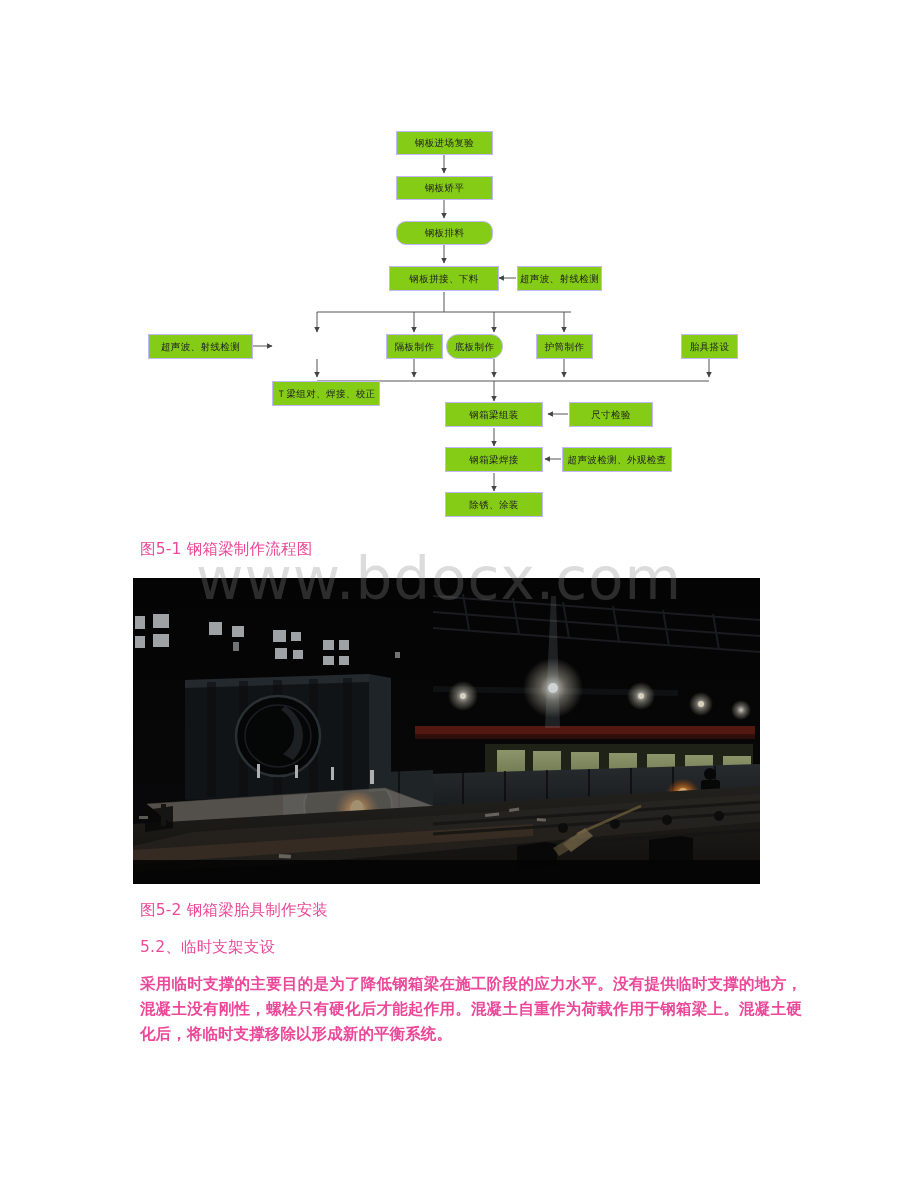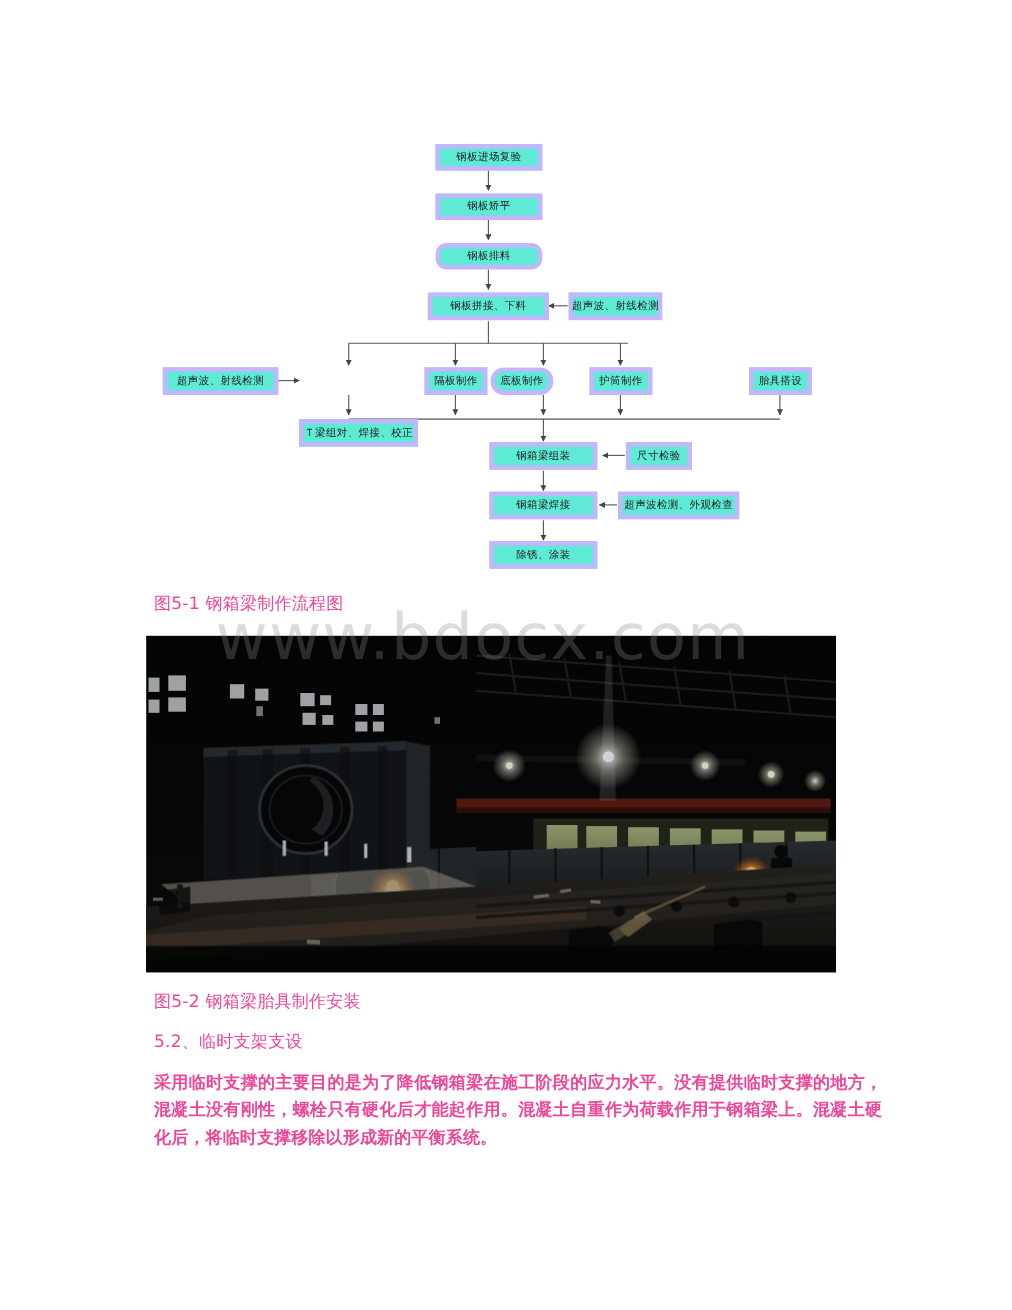--- a/index.html
+++ b/index.html
@@ -20,22 +20,22 @@
     position: absolute;
     left: 0;
     top: 0;
     width: 920px;
     height: 540px;
   }
   .fc-svg { position: absolute; left: 0; top: 0; }
   .fc-box {
     position: absolute;
     box-sizing: border-box;
-    border: 4px solid #c4b5fd;
-    background: #5eead4;
+    border: 1px solid #c4b5fd;
+    background: #84cc16;
     display: flex;
     align-items: center;
     justify-content: center;
     font-family: "DejaVu Sans", "Liberation Sans", sans-serif;
     font-size: 9.5px;
     line-height: 1;
     color: #222222;
     letter-spacing: 0.4px;
     white-space: nowrap;
   }
@@ -165,21 +165,21 @@
   <div class="fc-box" style="left:386px; top:334px; width:57px; height:25px;">隔板制作</div>
 
   <div class="fc-box" style="left:446px; top:334px; width:57px; height:25px;border-radius:12px;">底板制作</div>
 
   <div class="fc-box" style="left:536px; top:334px; width:57px; height:25px;">护筒制作</div>
 
   <div class="fc-box" style="left:681px; top:334px; width:57px; height:25px;">胎具搭设</div>
 
   <div class="fc-box" style="left:445px; top:402px; width:98px; height:25px;">钢箱梁组装</div>
 
-  <div class="fc-box" style="left:569px; top:402px; width:60px; height:25px;">尺寸检验</div>
+  <div class="fc-box" style="left:569px; top:402px; width:84px; height:25px;">尺寸检验</div>
 
   <div class="fc-box" style="left:445px; top:447px; width:98px; height:25px;">钢箱梁焊接</div>
 
   <div class="fc-box" style="left:562px; top:447px; width:110px; height:25px;">超声波检测、外观检查</div>
 
   <div class="fc-box" style="left:445px; top:492px; width:98px; height:25px;">除锈、涂装</div>
 </div>
 
 <div class="doc-text caption" style="top:538px;">图5-1 钢箱梁制作流程图</div>
 

